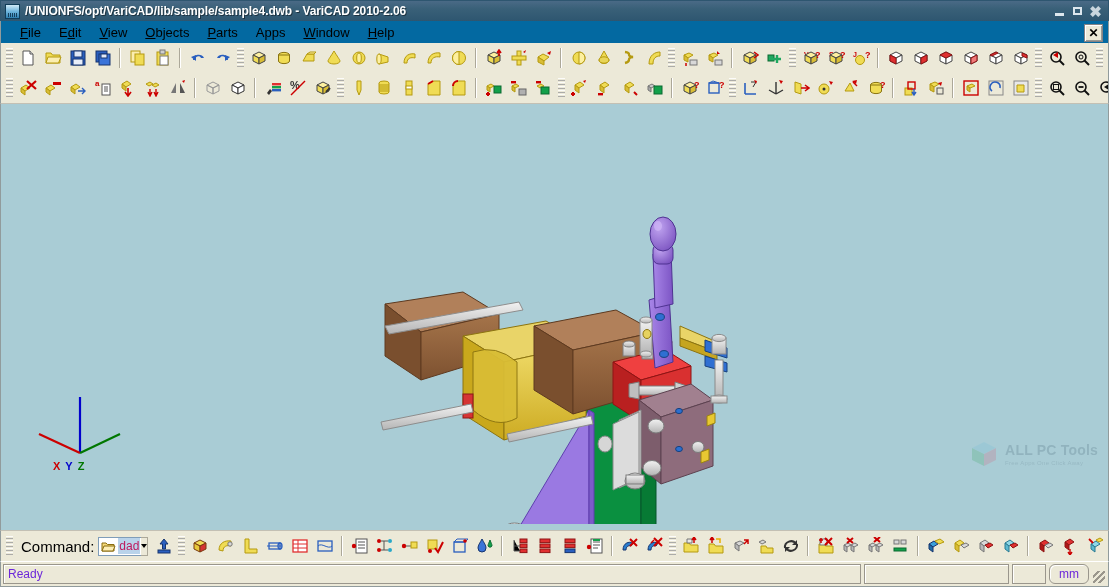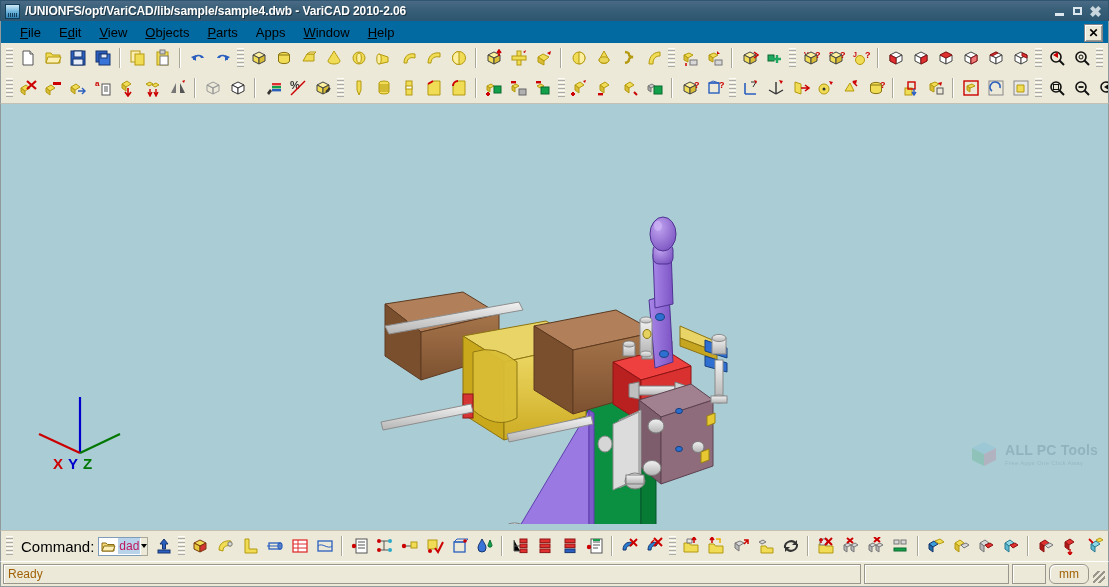--- a/index.html
+++ b/index.html
@@ -88,21 +88,21 @@
   
   .canvas-wrap{
     flex:1 1 auto;position:relative;overflow:hidden;
     border-left:1px solid #919b9c;border-right:1px solid #919b9c;
   }
   .canvas{
     position:absolute;inset:0;background:#a9ccd5;
   }
   .axes{position:absolute;left:35px;bottom:40px;width:110px;height:105px;}
   .axis-labels{
-    position:absolute;left:52px;bottom:58px;font-size:15px;font-weight:bold;
+    position:absolute;left:52px;bottom:58px;font-size:11px;font-weight:bold;
     letter-spacing:5px;
   }
   .axis-labels .ax{color:#cc0000;}
   .axis-labels .ay{color:#0000cc;}
   .axis-labels .az{color:#007700;}
   .watermark{
     position:absolute;right:10px;bottom:62px;opacity:.30;
     display:flex;align-items:center;gap:6px;pointer-events:none;
   }
   .wm-text{display:flex;flex-direction:column;line-height:1;}
@@ -137,21 +137,21 @@
   
   .statusbar{
     height:26px;flex:0 0 26px;display:flex;align-items:center;
     background:#ece9d8;padding:2px 2px;box-sizing:border-box;gap:3px;
     border:1px solid #919b9c;border-top:1px solid #fff;
   }
   .st-panel{
     height:20px;border:1px solid #9a968c;
     box-shadow:inset 1px 1px 0 #fff;
     background:#ece9d8;display:flex;align-items:center;
-    padding:0 4px;box-sizing:border-box;font-size:12px;color:#a16207;
+    padding:0 4px;box-sizing:border-box;font-size:12px;color:#6d28d9;
   }
   .st-main{flex:1 1 auto;}
   .st-a{width:145px;flex:0 0 145px;}
   .st-b{width:34px;flex:0 0 34px;}
   .st-c{width:40px;flex:0 0 40px;justify-content:center;border-radius:6px;}
   .grip-corner{
     width:14px;flex:0 0 14px;height:20px;position:relative;
   }
   .grip-corner:after{
     content:"";position:absolute;right:1px;bottom:1px;width:12px;height:12px;

